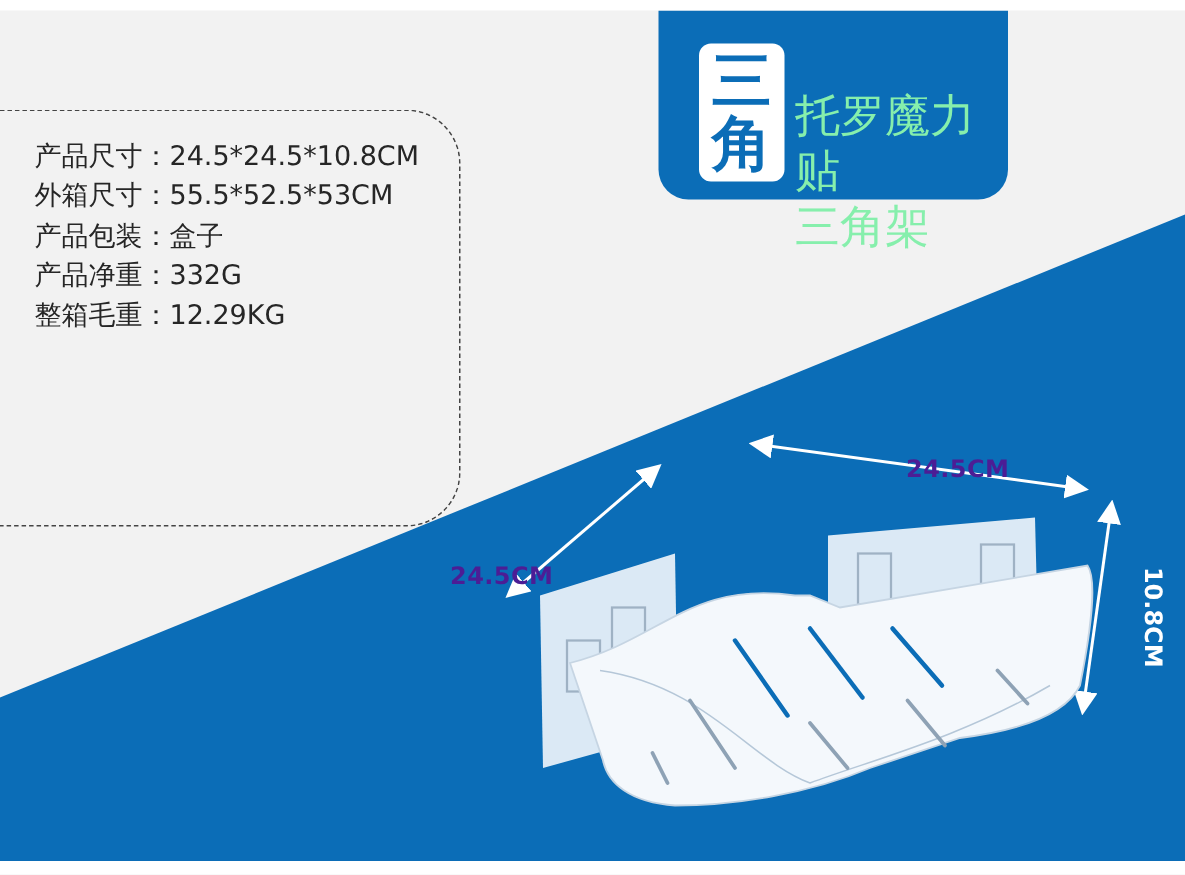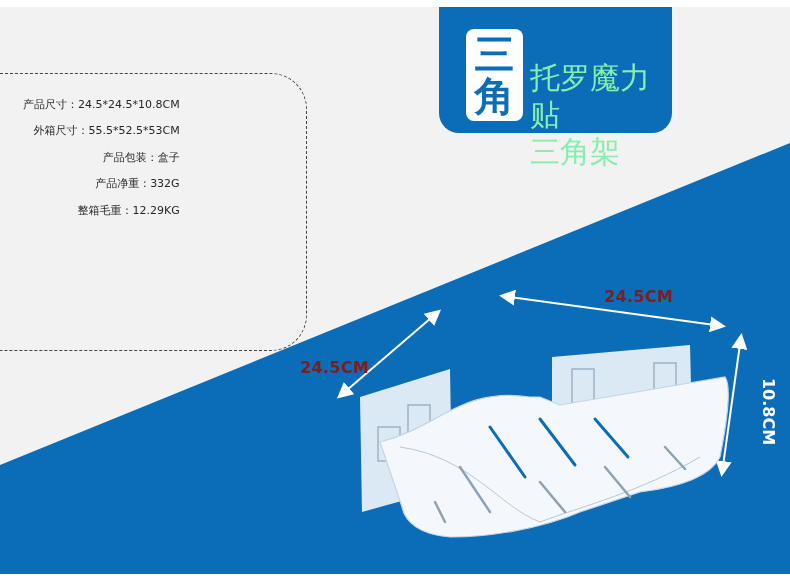--- a/index.html
+++ b/index.html
@@ -17,39 +17,39 @@
     }
     .spec-box {
       position: absolute; left: -10px; top: 66px; width: 317px; height: 278px;
       border: 1.3px dashed #444; border-radius: 0 36px 36px 0;
       box-sizing: border-box;
     }
     .spec-list {
       position: absolute; left: 23px; top: 85px; margin: 0; padding: 0; list-style: none;
     }
     .spec-list li {
-      height: 26.4px; line-height: 26px; font-size: 11px; color: #262626; white-space: nowrap; text-align: right;
+      height: 26.4px; line-height: 26px; font-size: 18px; color: #262626; white-space: nowrap;
     }
     .title-badge {
       position: absolute; left: 439px; top: 0; width: 233px; height: 126px;
       background: #0b6db7; border-radius: 0 0 20px 20px;
     }
     .title-icon-box {
       position: absolute; left: 27px; top: 22px; width: 57px; height: 92px;
       background: #ffffff; border-radius: 8px;
       display: flex; flex-direction: column; align-items: center; justify-content: center;
     }
     .title-icon-box span {
       color: #0b6db7; font-size: 40px; line-height: 42px; font-weight: bold;
     }
     .title-text {
       position: absolute; left: 91px; top: 32px; color: #86efac; font-size: 30px; line-height: 37px; margin-top: 20px;
     }
     .dim-label {
-      position: absolute; color: #7f1d1d; font-weight: bold; font-size: 16px; letter-spacing: 0.3px;
+      position: absolute; color: #4c1d95; font-weight: bold; font-size: 16px; letter-spacing: 0.3px; margin-top: 16px;
     }
     .dim-vert {
       position: absolute; left: 735px; top: 395px; transform: rotate(90deg);
       transform-origin: center; color: #fff; font-weight: bold; font-size: 16px;
     }
     .product {
       position: absolute; left: 340px; top: 300px; width: 400px; height: 235px;
     }
   </style>
 </head>

